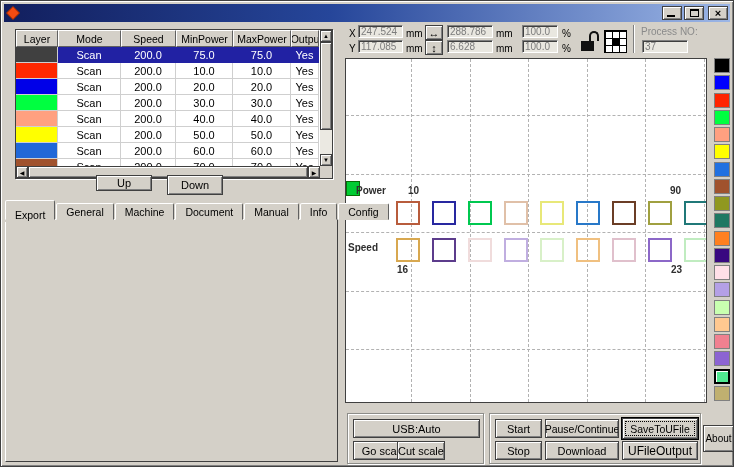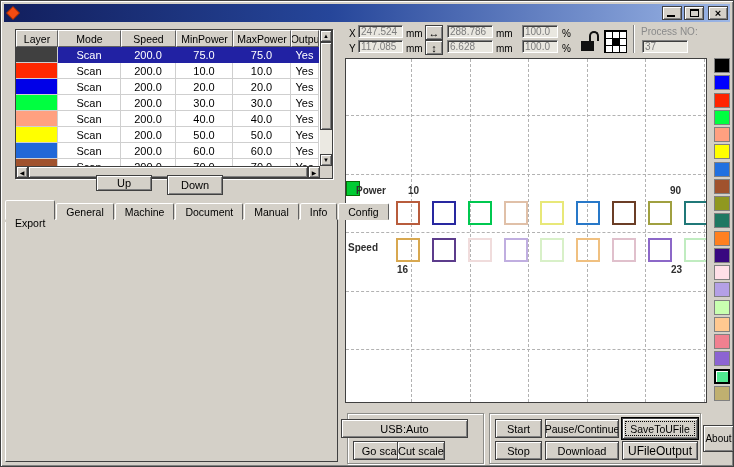--- a/index.html
+++ b/index.html
@@ -60,21 +60,21 @@
   .vscroll { position:absolute; top:0; right:0; width:12px; bottom:12px; background:#ebe9e2; }
   .hscroll { position:absolute; left:0; bottom:0; right:12px; height:12px; background:#ebe9e2; }
   .sb-btn { position:absolute; width:12px; height:12px; background:#d4d0c8; border:1px solid #404040;
     box-shadow:inset 1px 1px 0 #fff, inset -1px -1px 0 #808080; font-size:6px; display:flex; align-items:center; justify-content:center; }
   .sb-thumb { position:absolute; background:#d4d0c8; border:1px solid #404040; box-shadow:inset 1px 1px 0 #fff, inset -1px -1px 0 #808080; }
   .sb-corner { position:absolute; right:0; bottom:0; width:12px; height:12px; background:#d4d0c8; }
   
   .tab-strip { position:absolute; left:4px; top:199px; height:20px; display:flex; align-items:flex-end; z-index:3; }
   .tab { height:17px; padding:2px 9px 0 9px; margin-right:1px; background:#d4d0c8; font-size:10.5px;
     border:1px solid; border-color:#fff #606060 transparent #fff; border-radius:2px 2px 0 0; }
-  .tab.active { height:20px; padding-top:16px; font-weight:normal; position:relative; z-index:4; box-shadow:0 2px 0 #d4d0c8; }
+  .tab.active { height:20px; padding-top:8px; font-weight:normal; position:relative; z-index:4; box-shadow:0 2px 0 #d4d0c8; }
   .tab-panel { position:absolute; left:4px; top:218px; width:333px; height:243px; background:#d4d0c8;
     border:1px solid; border-color:#fff #404040 #404040 #fff; z-index:2; }
   .mini-btn { position:absolute; width:18px; height:15px; background:#d4d0c8; border:1px solid #404040;
     box-shadow:inset 1px 1px 0 #fff, inset -1px -1px 0 #808080; display:flex; align-items:center; justify-content:center; font-size:11px; }
   .vsep { position:absolute; width:2px; border-left:1px solid #808080; border-right:1px solid #fff; }
   .lock { position:absolute; left:580px; top:30px; width:18px; height:20px; }
   .lock-body { position:absolute; left:0; bottom:0; width:13px; height:10px; background:#101010; }
   .lock-shackle { position:absolute; top:0; right:0; width:10px; height:10px; border:2px solid #101010; border-bottom:none; border-radius:5px 5px 0 0; }
   .grid-icon { position:absolute; left:603px; top:29px; width:23px; height:23px; background:#fff; border:1px solid #000;
     display:grid; grid-template-columns:repeat(3,1fr); grid-template-rows:repeat(3,1fr); }
@@ -401,21 +401,21 @@
       <div class="swatch" style="top: 224.25px; background: rgb(180, 160, 230);"></div>
       <div class="swatch" style="top: 241.5px; background: rgb(200, 255, 176);"></div>
       <div class="swatch" style="top: 258.75px; background: rgb(255, 200, 144);"></div>
       <div class="swatch" style="top: 276px; background: rgb(240, 128, 144);"></div>
       <div class="swatch" style="top: 293.25px; background: rgb(140, 100, 210);"></div>
       <div class="swatch selsw" style="top: 310.5px; background: rgb(80, 232, 144);"></div>
       <div class="swatch" style="top: 327.75px; background: rgb(192, 176, 112);"></div>
     </div>
 
   <div class="panelbox" style="left:346px;top:412px;width:137px;height:51px"></div>
-  <div class="btn" style="left:340px;top:418px;width:127px;height:19px">USB:Auto</div>
+  <div class="btn" style="left:352px;top:418px;width:127px;height:19px">USB:Auto</div>
   <div class="btn" style="left:352px;top:440px;width:61px;height:19px">Go scale</div>
   <div class="btn" style="left:396px;top:440px;width:48px;height:19px">Cut scale</div>
 
   <div class="panelbox" style="left:488px;top:412px;width:212px;height:51px"></div>
   <div class="btn" style="left:494px;top:418px;width:47px;height:19px">Start</div>
   <div class="btn focused" style="left:621px;top:417px;width:76px;height:21px;font-size:10.5px">SaveToUFile</div>
   <div class="btn" style="left:544px;top:418px;width:74px;height:19px;font-size:10.5px">Pause/Continue</div>
   <div class="btn" style="left:494px;top:440px;width:47px;height:19px">Stop</div>
   <div class="btn" style="left:544px;top:440px;width:74px;height:19px">Download</div>
   <div class="btn" style="left:621px;top:440px;width:76px;height:19px;font-size:12px">UFileOutput</div>

